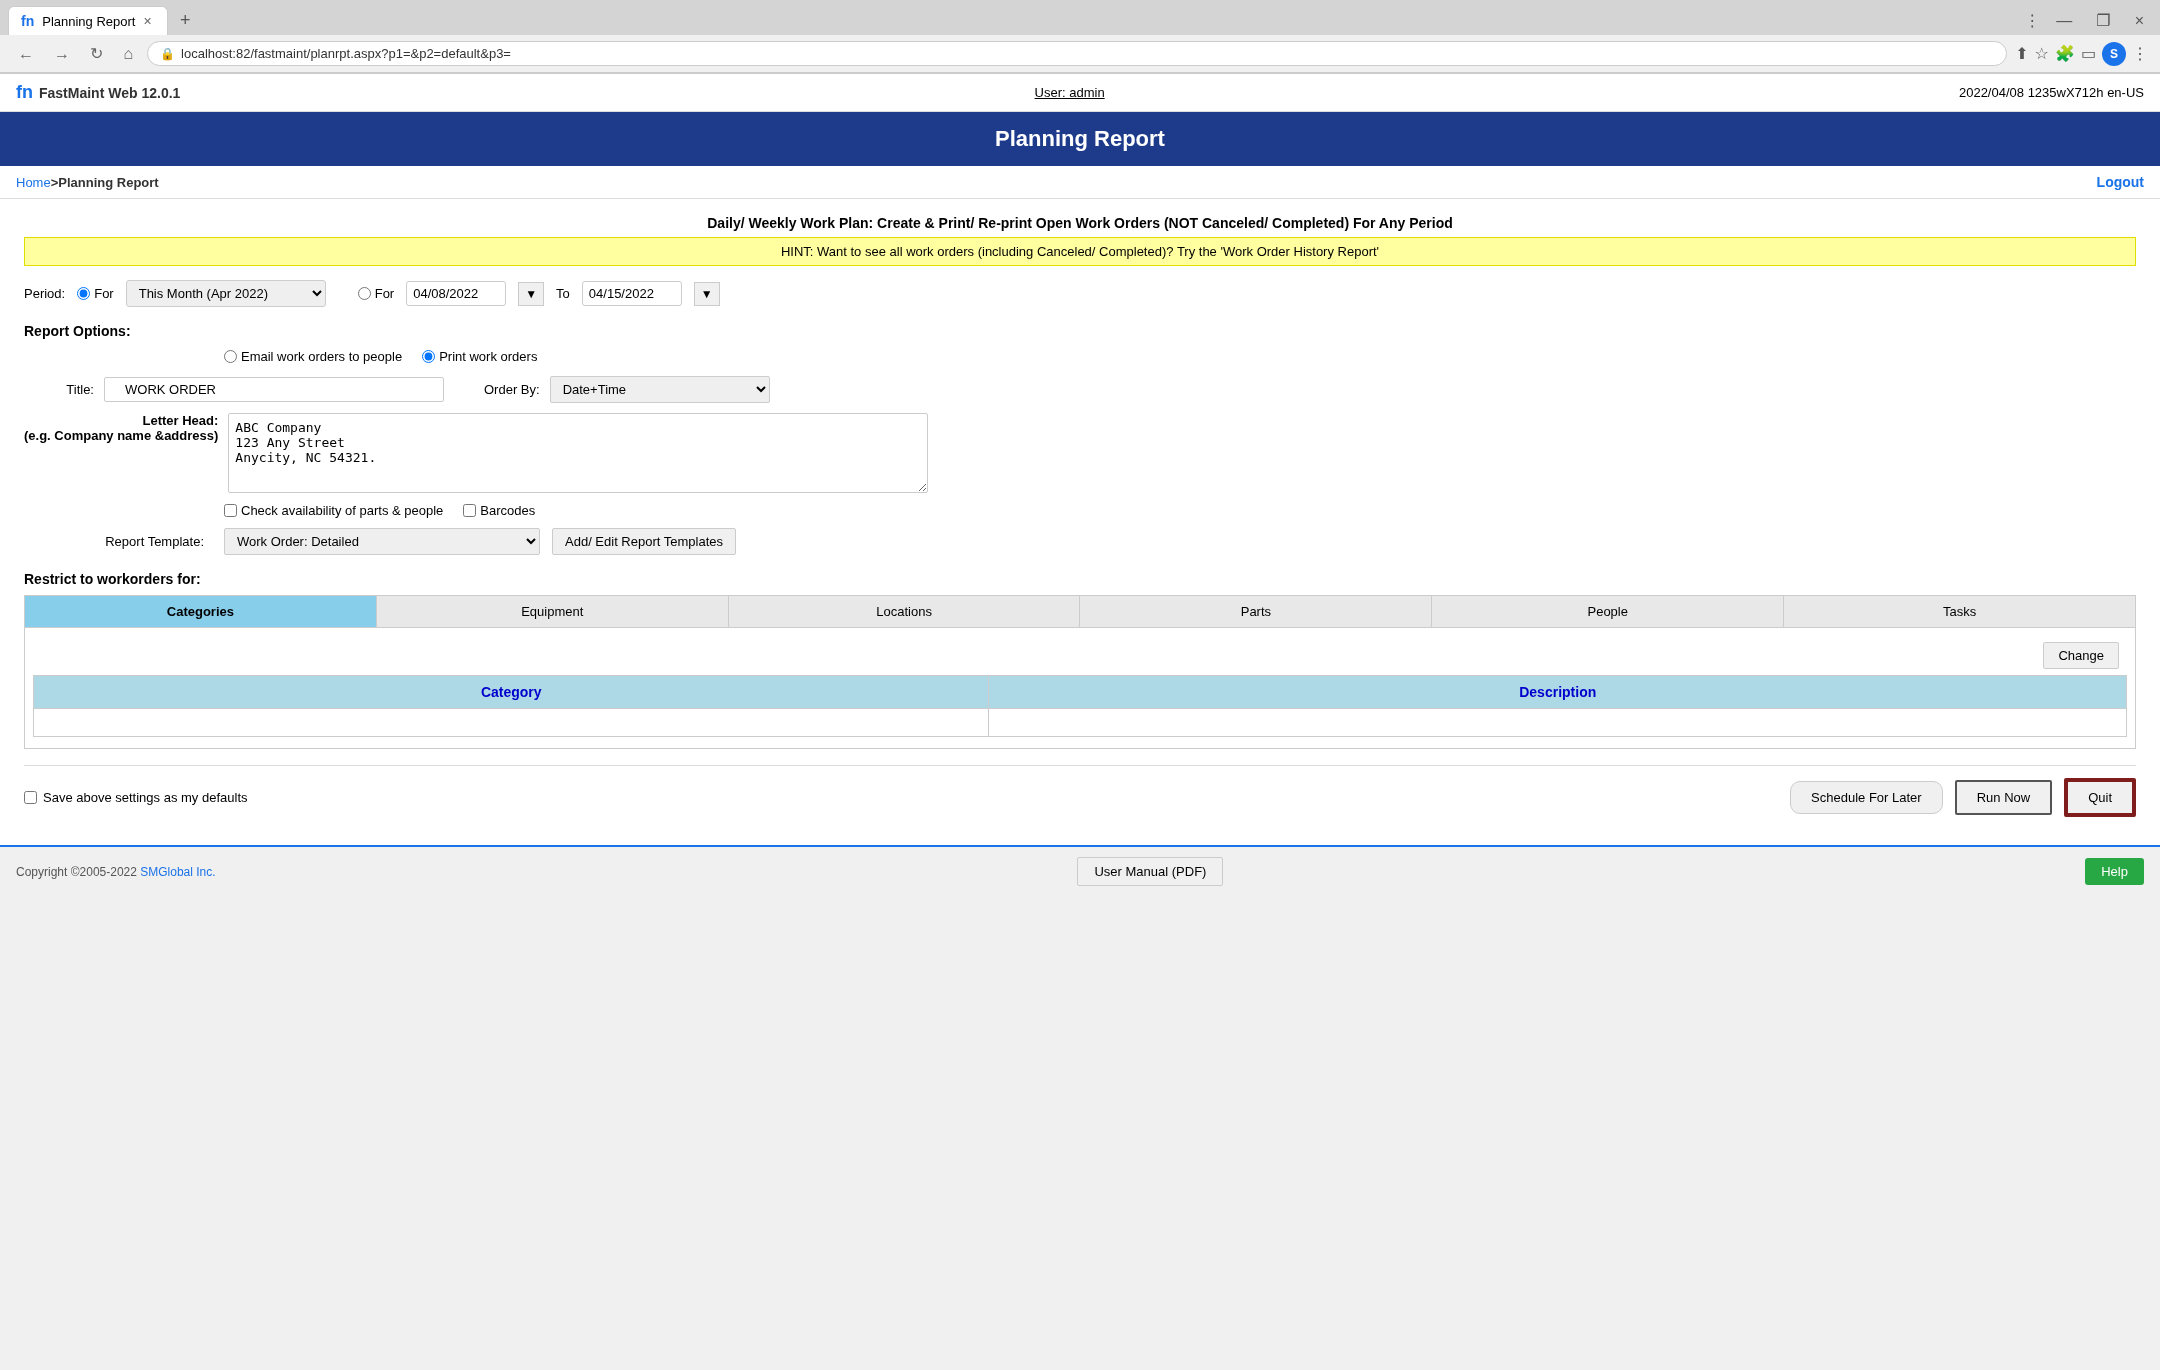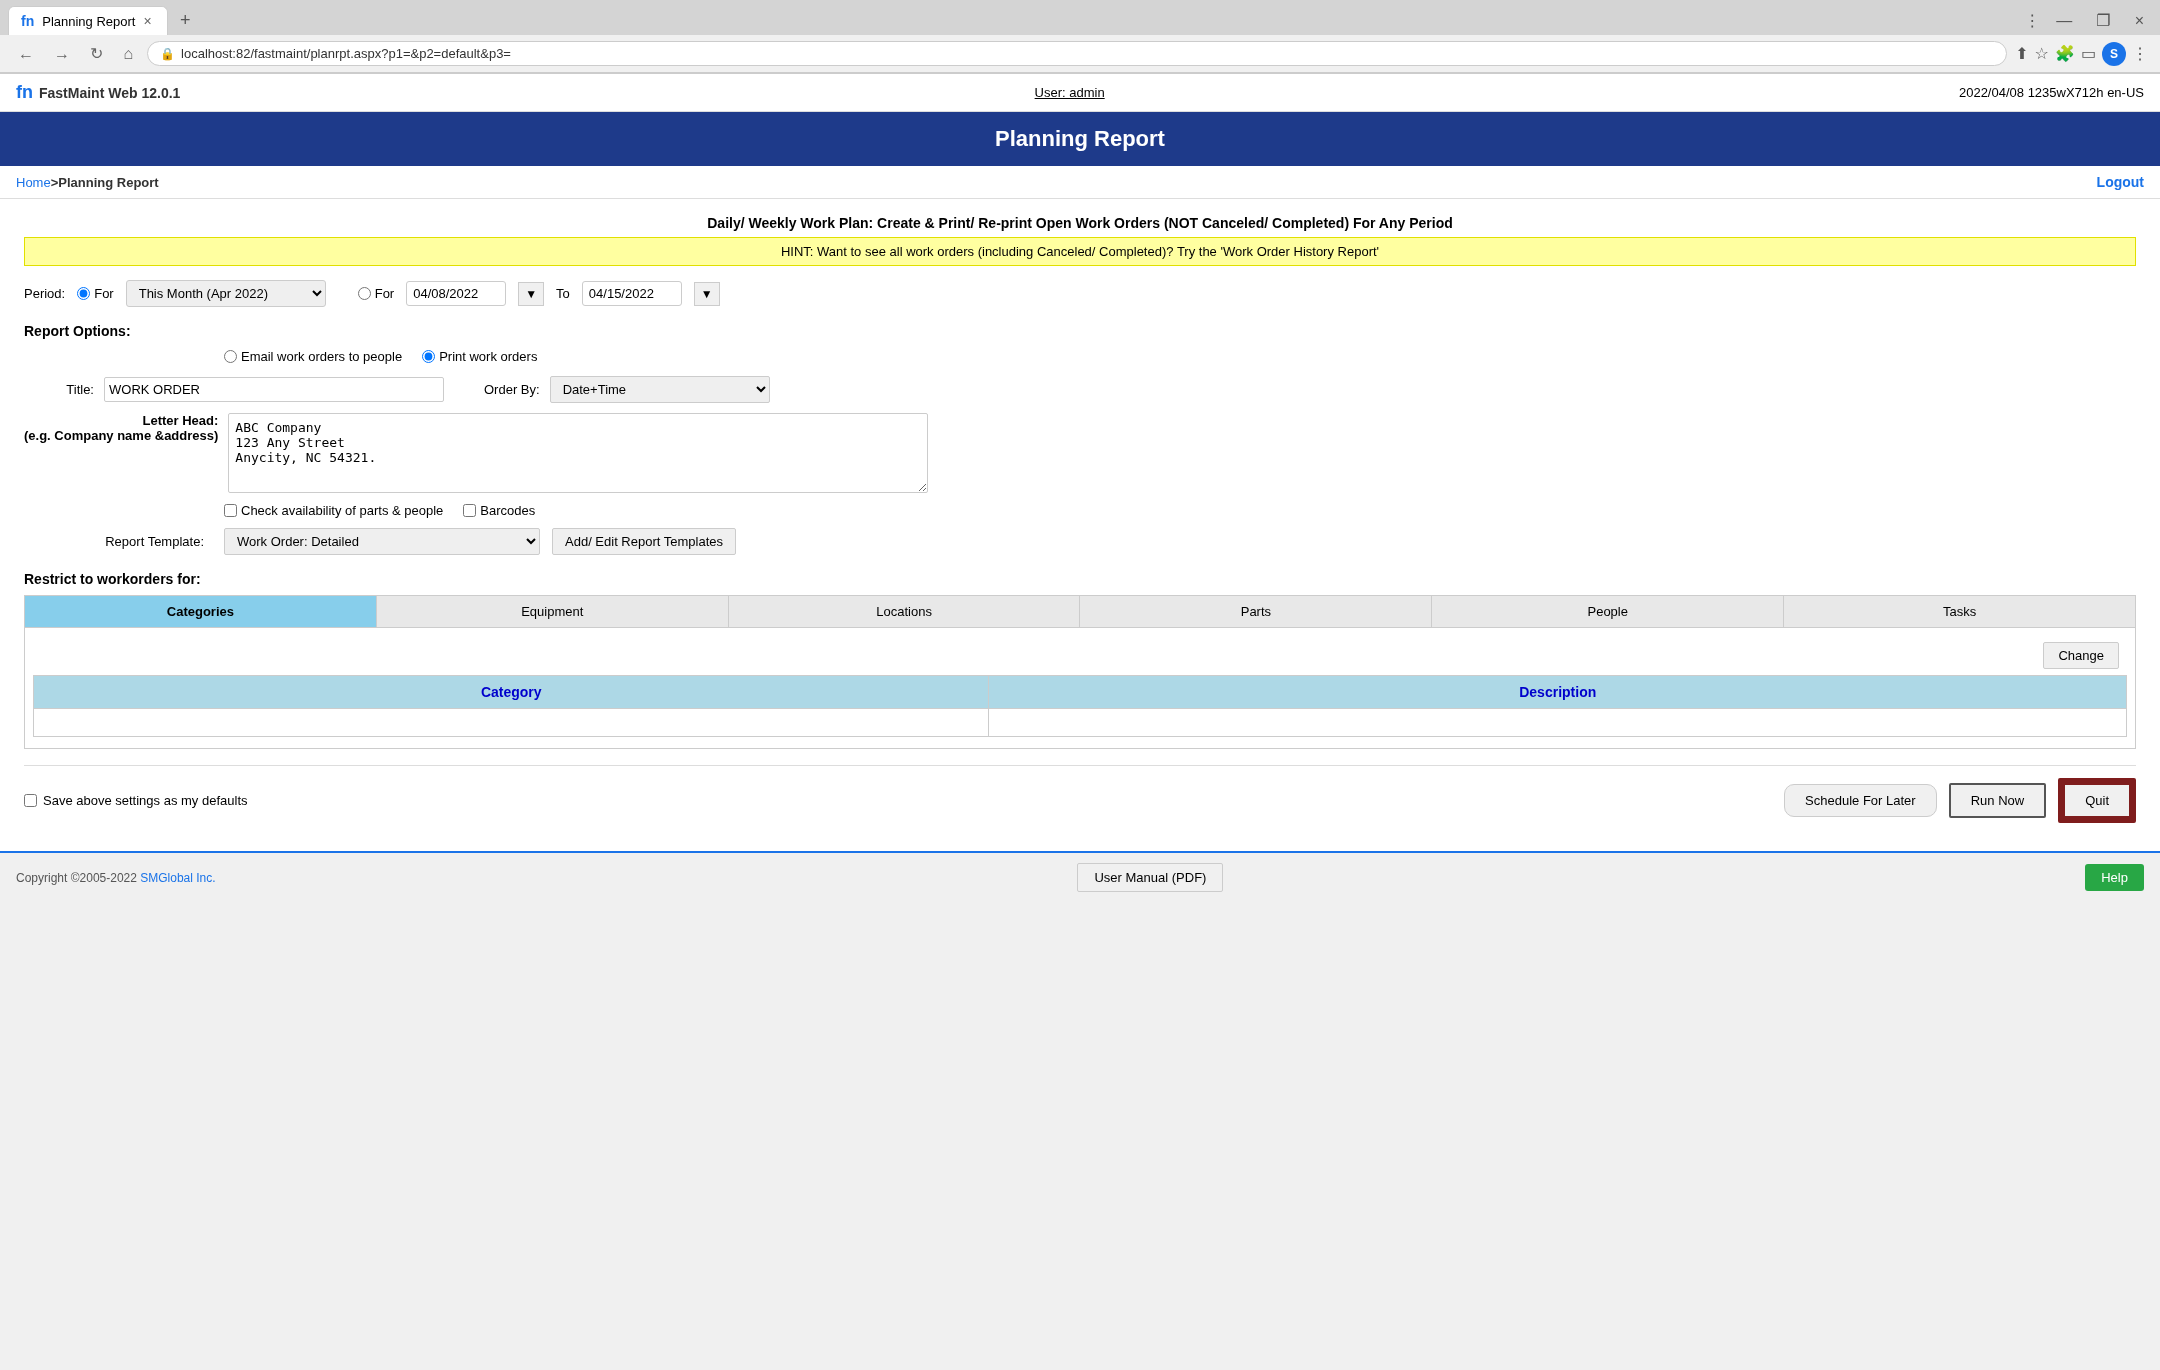--- a/index.html
+++ b/index.html
@@ -55,21 +55,21 @@
     .radio-group { display: flex; align-items: center; gap: 4px; }
     .period-select { padding: 4px 8px; border: 1px solid #ccc; border-radius: 3px; font-size: 13px; min-width: 200px; }
     .date-input { padding: 4px 6px; border: 1px solid #ccc; border-radius: 3px; font-size: 13px; width: 100px; }
     .date-btn { padding: 4px 6px; border: 1px solid #ccc; background: #f0f0f0; cursor: pointer; font-size: 12px; }
     .to-label { font-size: 13px; }
 
     
     .report-options-section { margin-bottom: 16px; }
     .report-options-title { font-weight: bold; font-size: 14px; margin-bottom: 10px; }
     .options-row { display: flex; align-items: center; gap: 20px; margin-bottom: 12px; }
-    .title-input { padding: 4px 4px; border: 1px solid #ccc; border-radius: 2px; font-size: 13px; width: 340px; }
+    .title-input { padding: 4px 20px; border: 1px solid #ccc; border-radius: 2px; font-size: 13px; width: 340px; }
     .order-by-select { padding: 4px 8px; border: 1px solid #ccc; border-radius: 2px; font-size: 13px; min-width: 220px; }
     .letterhead-textarea { width: 700px; height: 80px; border: 1px solid #ccc; border-radius: 2px; font-size: 13px; padding: 6px; resize: vertical; }
     .checkbox-row { display: flex; align-items: center; gap: 20px; margin-bottom: 10px; padding-left: 200px; }
     .template-select { padding: 4px 8px; border: 1px solid #ccc; border-radius: 2px; font-size: 13px; width: 316px; }
     .add-edit-btn { padding: 5px 12px; border: 1px solid #ccc; background: #f0f0f0; cursor: pointer; font-size: 13px; border-radius: 2px; }
 
     
     .restrict-section { margin-bottom: 16px; }
     .restrict-title { font-weight: bold; font-size: 14px; margin-bottom: 8px; }
 
@@ -87,21 +87,21 @@
     .data-table td { padding: 6px 12px; border: 1px solid #ccc; font-size: 13px; }
     .change-btn-row { text-align: right; padding: 6px 8px; }
     .change-btn { padding: 5px 14px; border: 1px solid #ccc; background: #f0f0f0; cursor: pointer; font-size: 13px; border-radius: 2px; }
 
     
     .bottom-actions { display: flex; align-items: center; justify-content: space-between; padding: 12px 0; border-top: 1px solid #ddd; margin-top: 8px; }
     .save-defaults { display: flex; align-items: center; gap: 6px; font-size: 13px; }
     .action-buttons { display: flex; gap: 12px; align-items: center; }
     .schedule-btn { padding: 8px 20px; border: 1px solid #ccc; background: #f0f0f0; cursor: pointer; font-size: 13px; border-radius: 10px; }
     .run-now-btn { padding: 8px 20px; border: 2px solid #555; background: #f0f0f0; cursor: pointer; font-size: 13px; border-radius: 2px; font-weight: normal; }
-    .quit-btn { padding: 8px 20px; border: 7px solid #7f1d1d; background: #f0f0f0; cursor: pointer; font-size: 13px; border-radius: 2px; }
+    .quit-btn { padding: 8px 20px; border: 4px solid #7f1d1d; background: #f0f0f0; cursor: pointer; font-size: 13px; border-radius: 2px; }
 
     
     .footer { background: #f0f0f0; border-top: 2px solid #1a73e8; padding: 10px 16px; display: flex; align-items: center; justify-content: space-between; }
     .footer-left { font-size: 12px; color: #555; }
     .footer-left a { color: #1a73e8; text-decoration: none; }
     .footer-center { }
     .user-manual-btn { padding: 6px 16px; border: 1px solid #ccc; background: #f0f0f0; cursor: pointer; font-size: 13px; border-radius: 2px; }
     .help-btn { padding: 6px 16px; background: #28a745; color: white; border: none; cursor: pointer; font-size: 13px; border-radius: 3px; }
   </style>
 </head>

